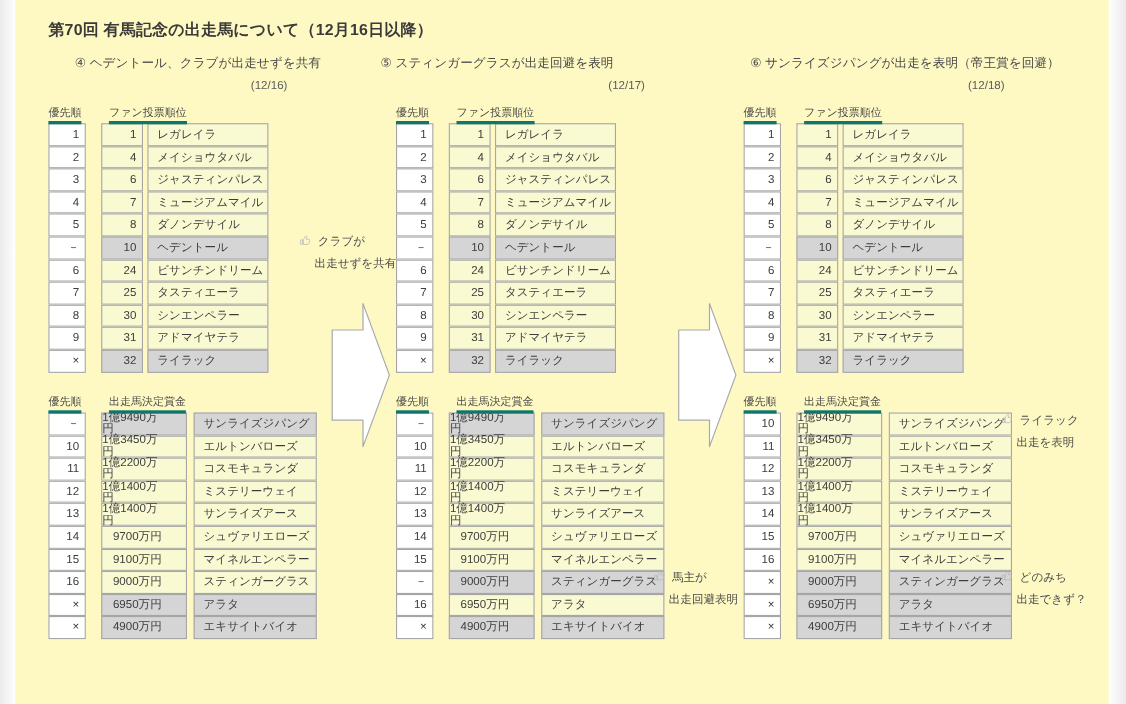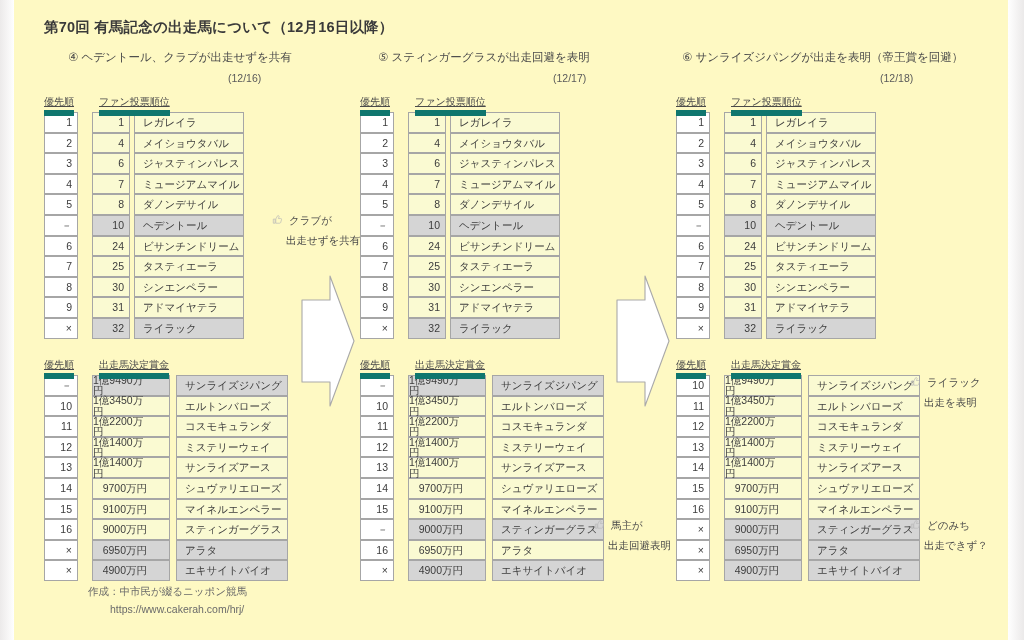--- a/index.html
+++ b/index.html
@@ -75,23 +75,22 @@
     top: -17px;
     left: 0;
     width: 300px;
     height: 14px;
   }
   .hdr {
     position: absolute;
     font-size: 10px;
     color: #4a4a4a;
     white-space: nowrap;
-    border-bottom: 6px solid #0f766e;
+    border-bottom: 3px solid #0f766e;
     padding-bottom: 1px;
-    text-decoration: underline;
   }
 
   .row {
     display: flex;
     align-items: stretch;
     height: 20.6px;
   }
   .cell {
     box-sizing: border-box;
     border: 1px solid #a6a6a6;
@@ -309,21 +308,21 @@
     </div>
   </div>
 
   <div class="arrow" style="left:296px; top:272px;">
     <svg width="64" height="138" viewBox="0 0 64 138">
       <path d="M6,28 L34,28 L34,4 L58,69 L34,134 L34,110 L6,110 Z" fill="#ffffff" stroke="#a9a9a9" stroke-width="1.1" stroke-linejoin="round"></path>
     </svg>
   </div>
 
   <div class="panel" style="left:0px;">
-    <div class="panel-heading" style="left:378px;">
+    <div class="panel-heading" style="left:346px;">
       <span>⑤</span>
       <span>スティンガーグラスが出走回避を表明</span>
     </div>
     <div class="panel-date" style="left:553px;">(12/17)</div>
 
     <div class="tbl" style="left:360px; top:112px;">
       <div class="tbl-headers">
         <span class="hdr" style="left:0px;">優先順</span>
         <span class="hdr" style="left:55px;">ファン投票順位</span>
       </div>
@@ -605,18 +604,14 @@
       <span class="thumb-icon">
         <svg viewBox="0 0 16 16" width="11" height="11">
             <path d="M5.5 7.2 L8.1 2.6 a1.4 1.4 0 0 1 2.2 1.5 L9.3 6.6 h3.3 a1.3 1.3 0 0 1 1.25 1.7 l-1.25 4.1 a1.5 1.5 0 0 1-1.4 1.0 H5.5 z M1.9 7.4 h2.6 v6.0 H1.9 z" fill="none" stroke="#b8b8b8" stroke-width="1"></path>
           </svg>
       </span>
       <span>どのみち</span>
       <span class="note-line2">出走できず？</span>
     </div>
   </div>
 
-  <div class="footer" style="left:88px; top:583px;">
-    <span>作成：中市民が綴るニッポン競馬</span>
-    <span class="url">https://www.cakerah.com/hrj/</span>
-  </div>
 
 </div>
 
 </body></html>

